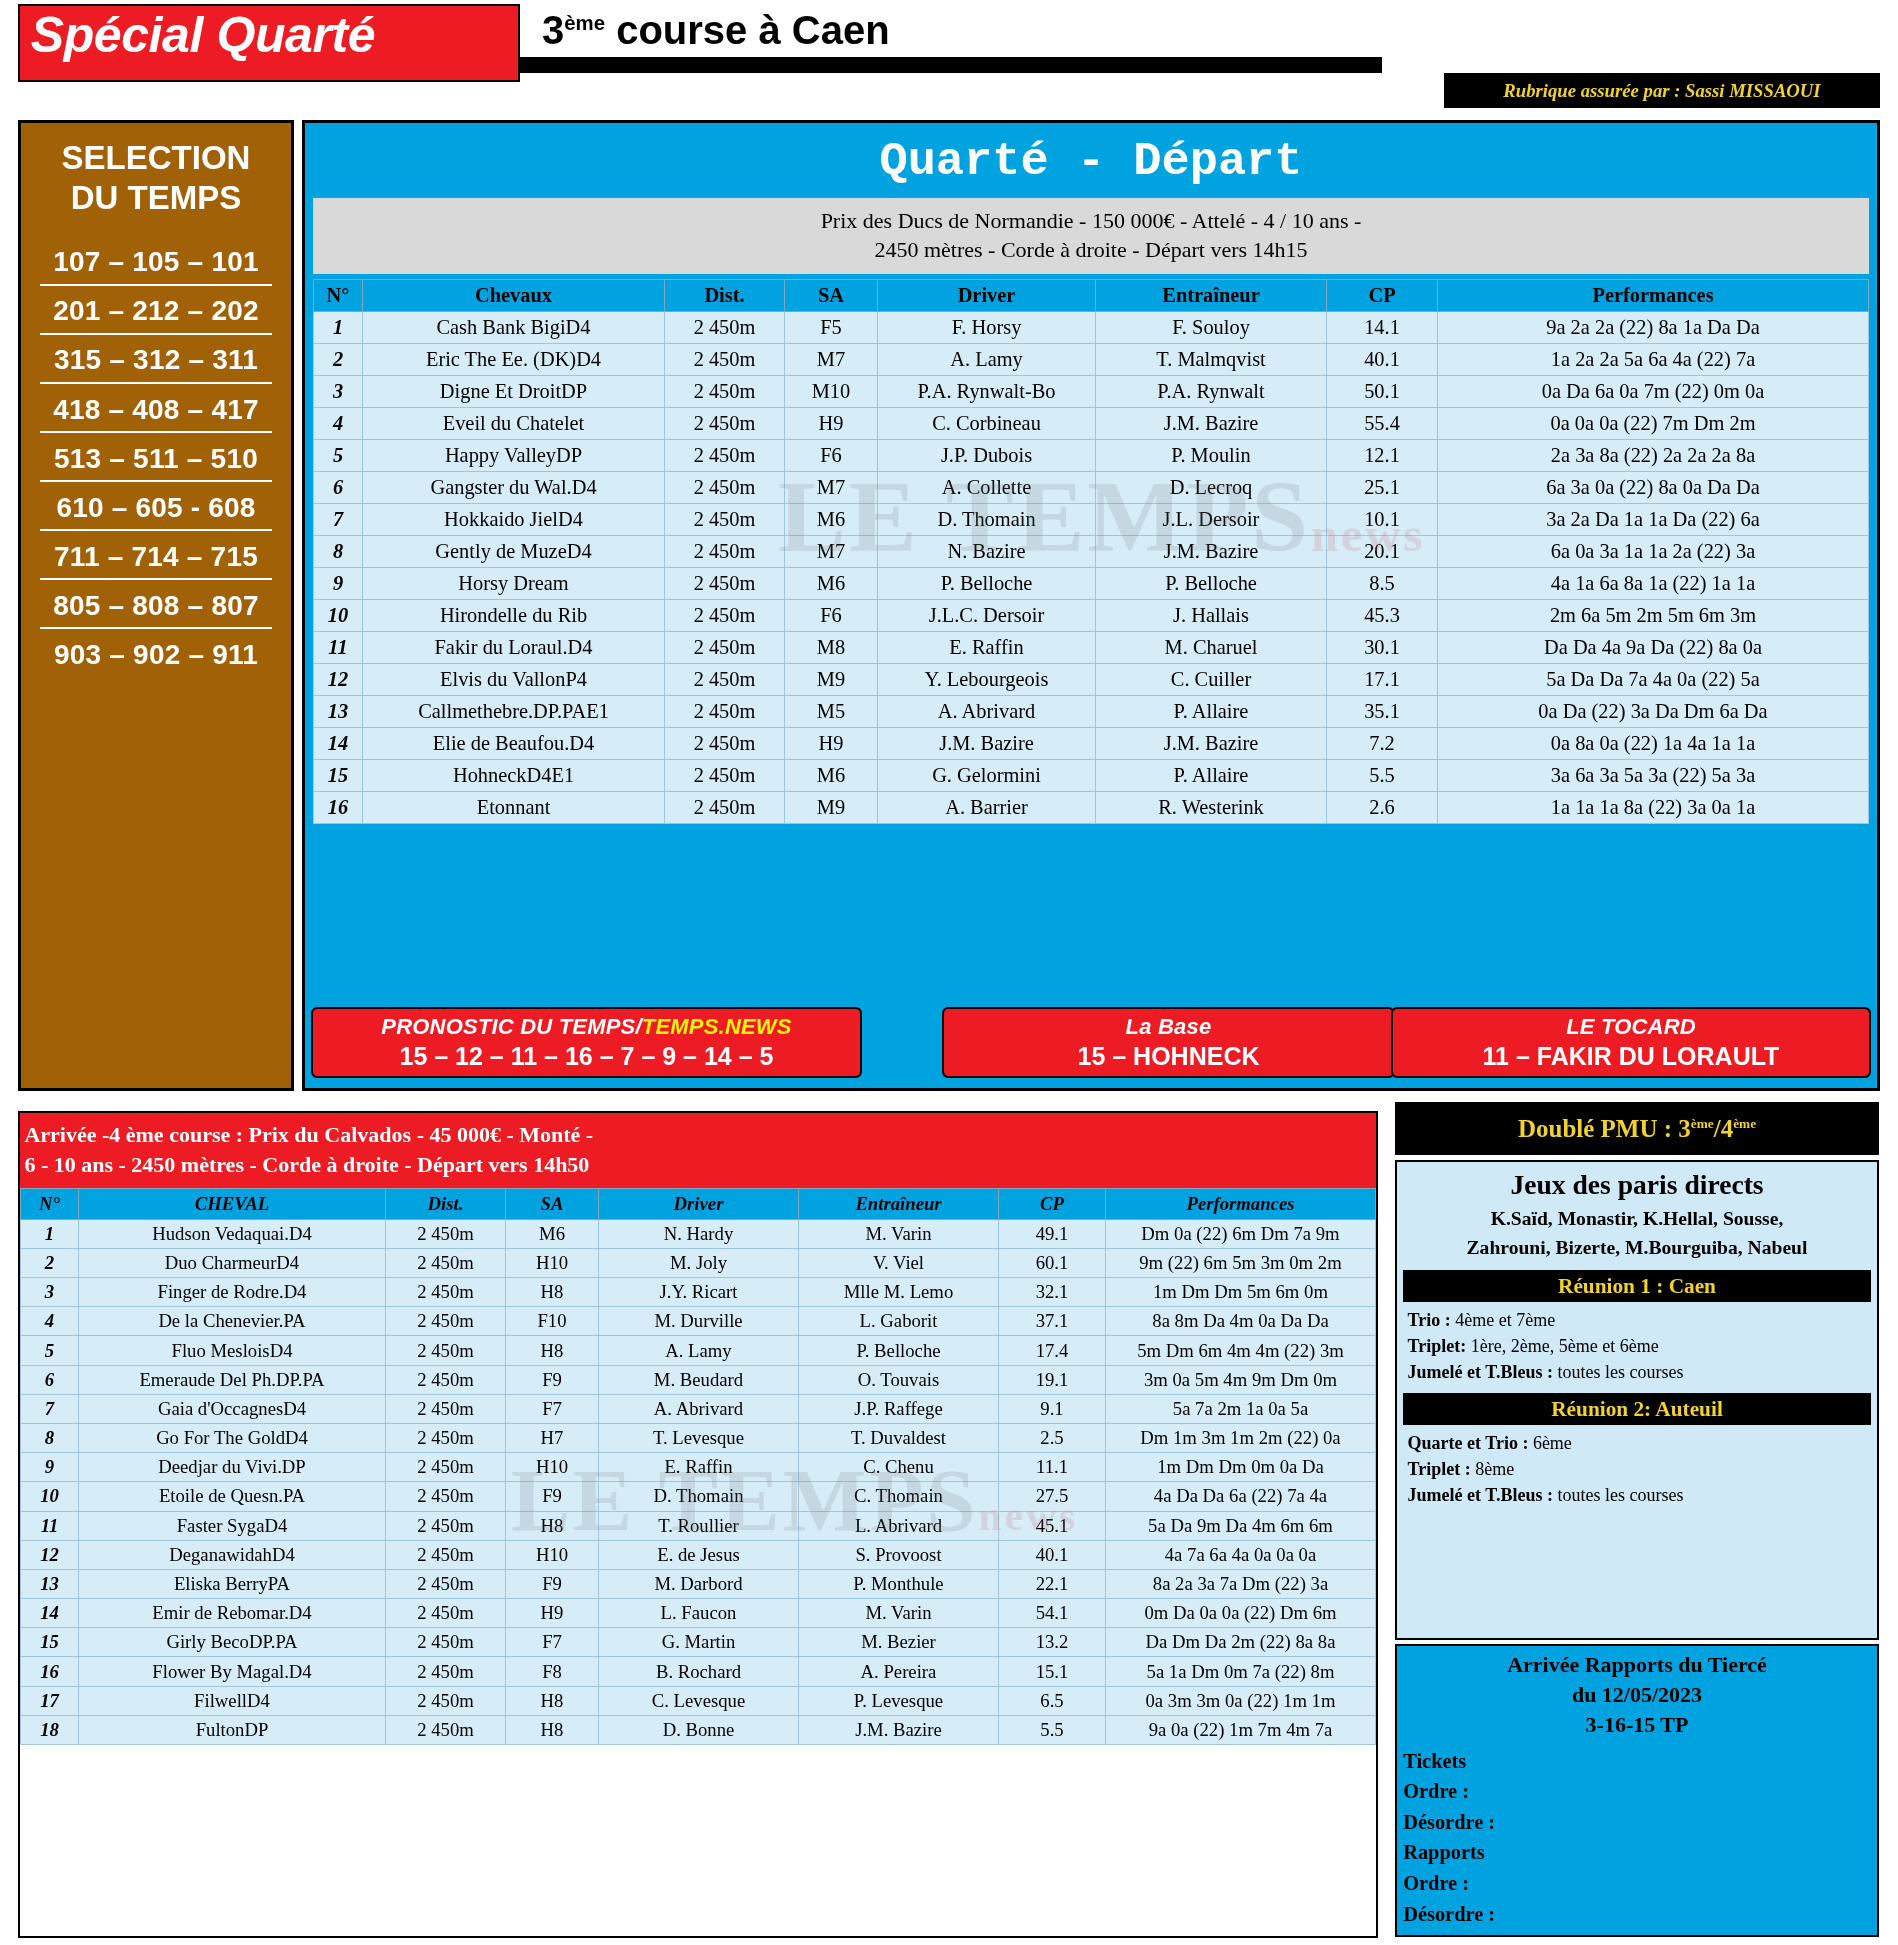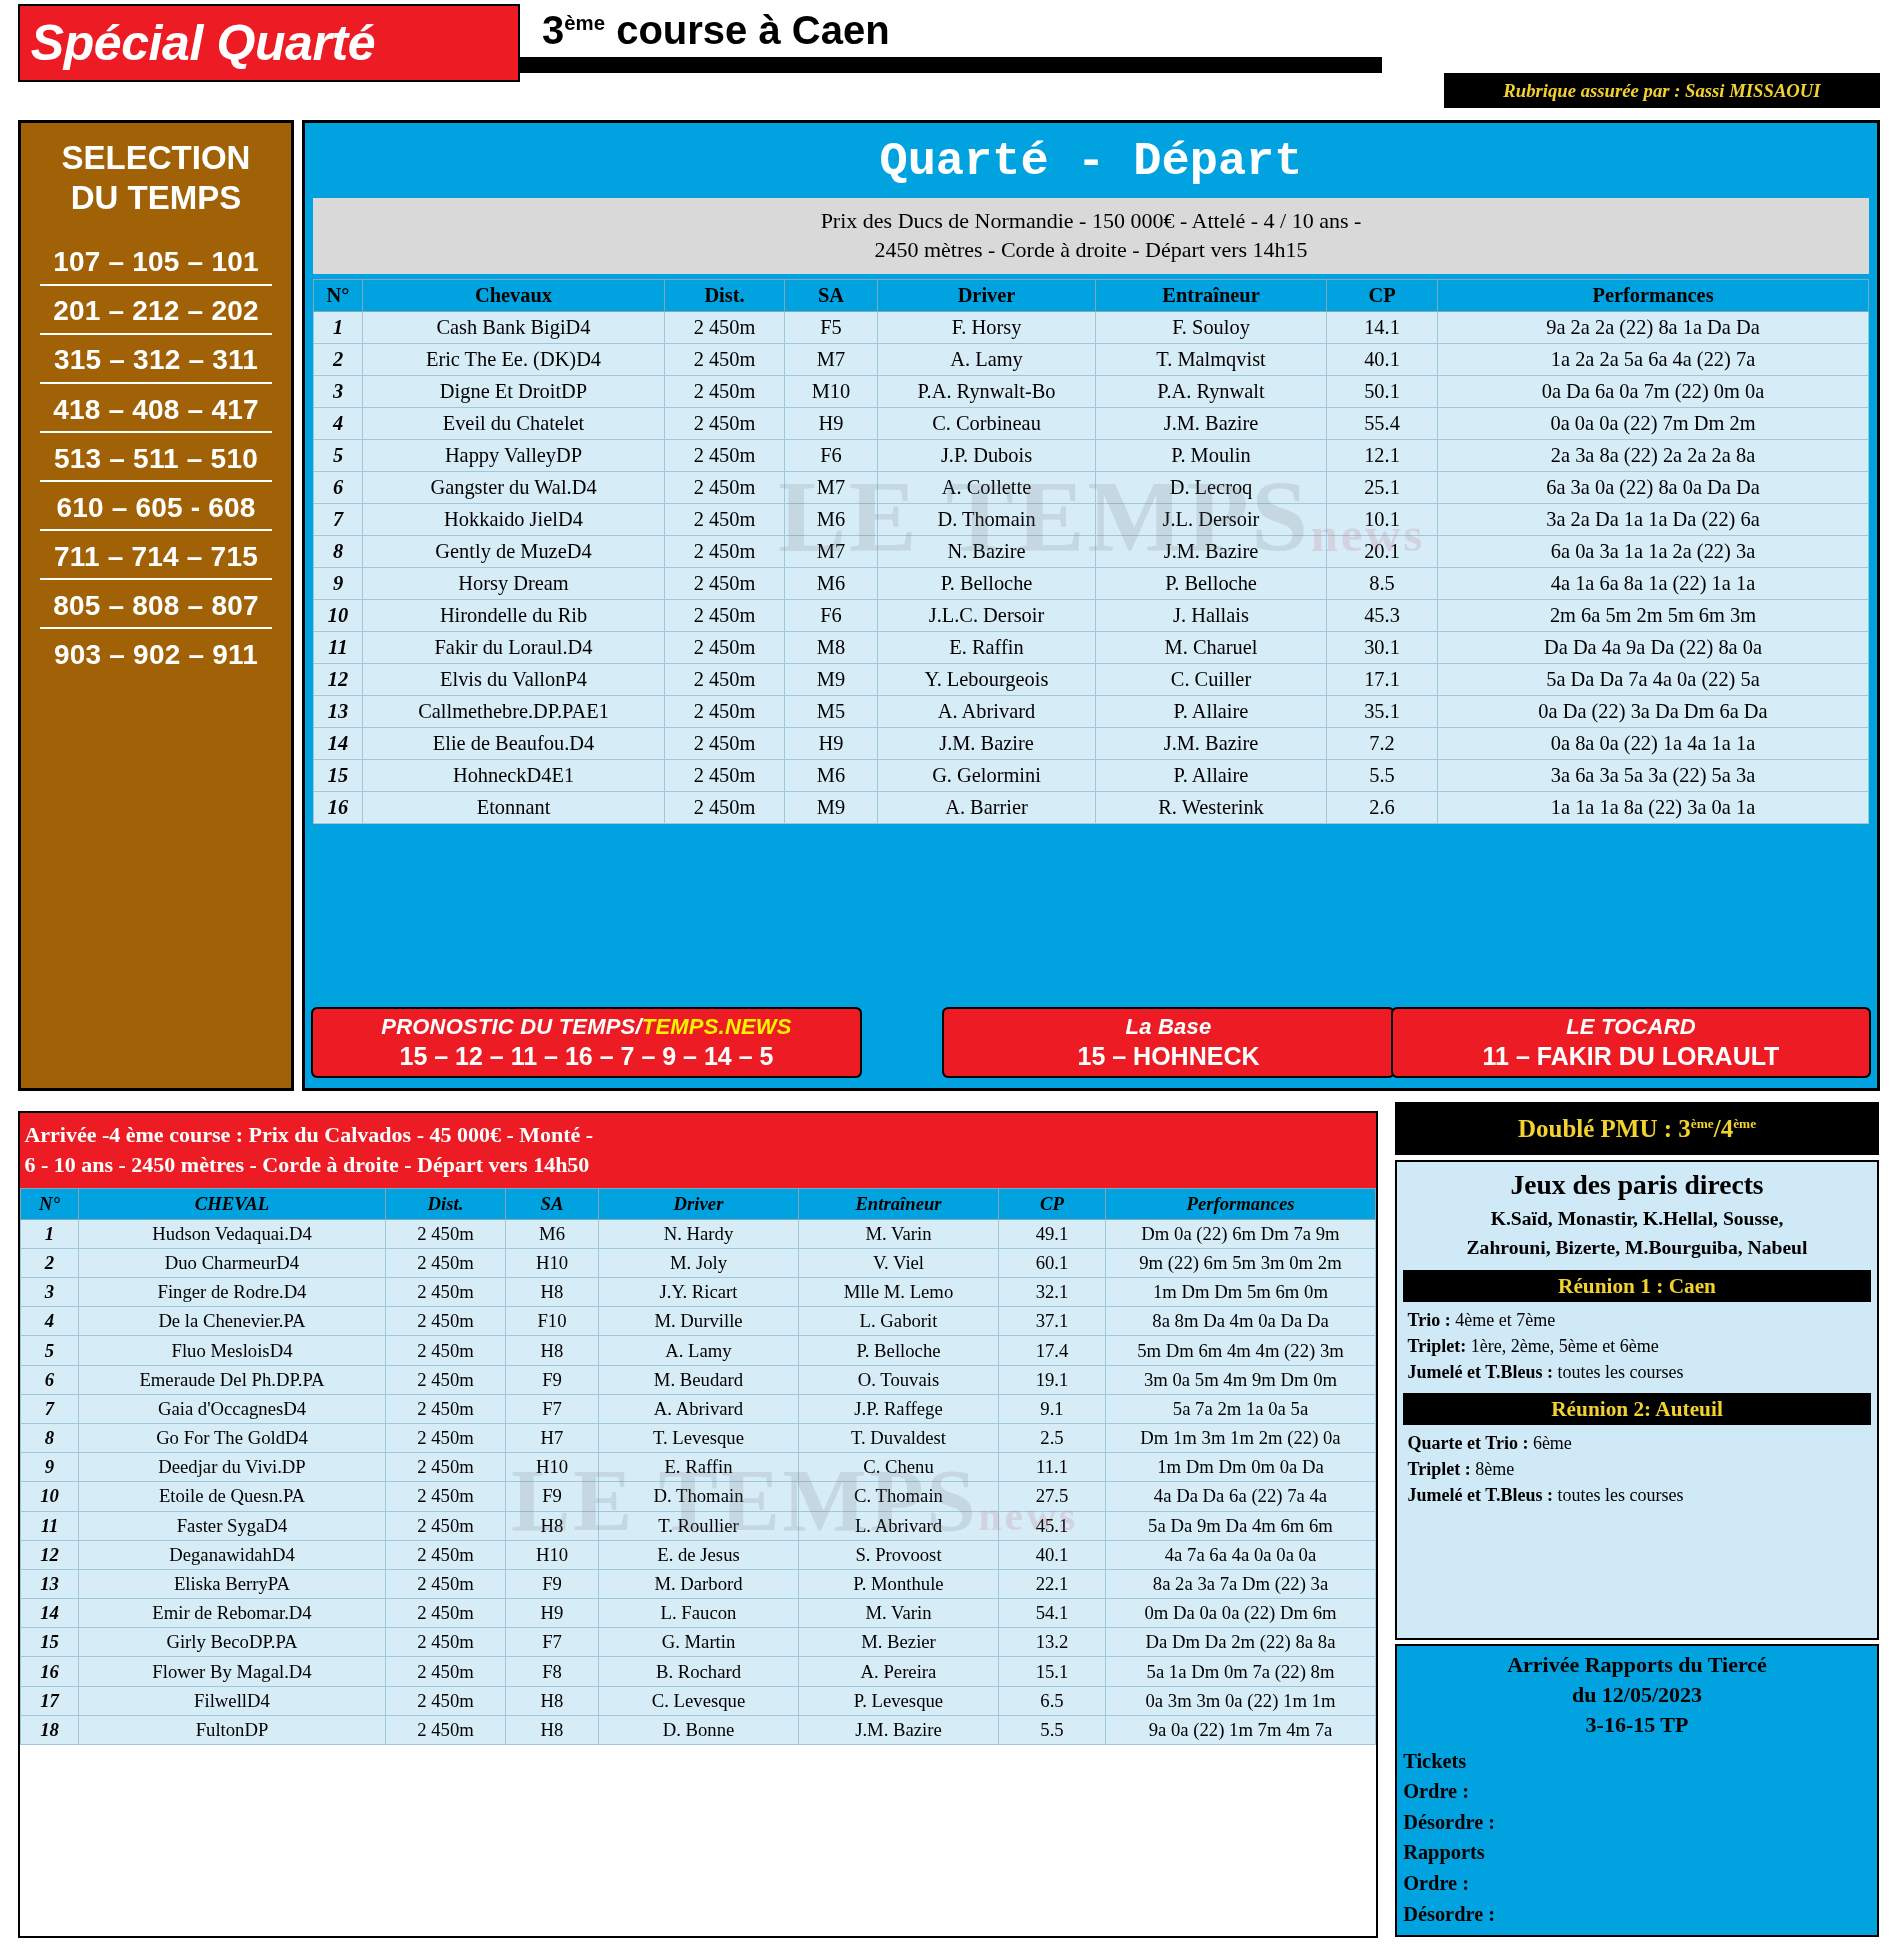--- a/index.html
+++ b/index.html
@@ -10,21 +10,21 @@
     font-family: "Liberation Serif", serif;
     -webkit-font-smoothing: antialiased;
   }
   .page { position: relative; width: 1898px; height: 1946px; overflow: hidden; }
 
   
   .top-banner { position:absolute; left:18px; top:4.4px; width:1862px; height:84px; }
   .sq-red {
     position:absolute; left:0; top:0; width:502px; height:78px;
     background:#ed1c24; border:2.7px solid #000;
-    display:flex; align-items:center; padding-left:10.7px;
+    display:flex; align-items:flex-start; padding-left:10.7px;
   }
   .sq-red span {
     font-family:"Liberation Sans", sans-serif; font-weight:bold; font-style:italic;
     color:#ffffff; font-size:50px; letter-spacing:-0.4px;
   }
   .course-title {
     position:absolute; left:502px; top:0; width:889px; height:53px;
     display:flex; align-items:center; padding-left:22px;
   }
   .course-title .big {

